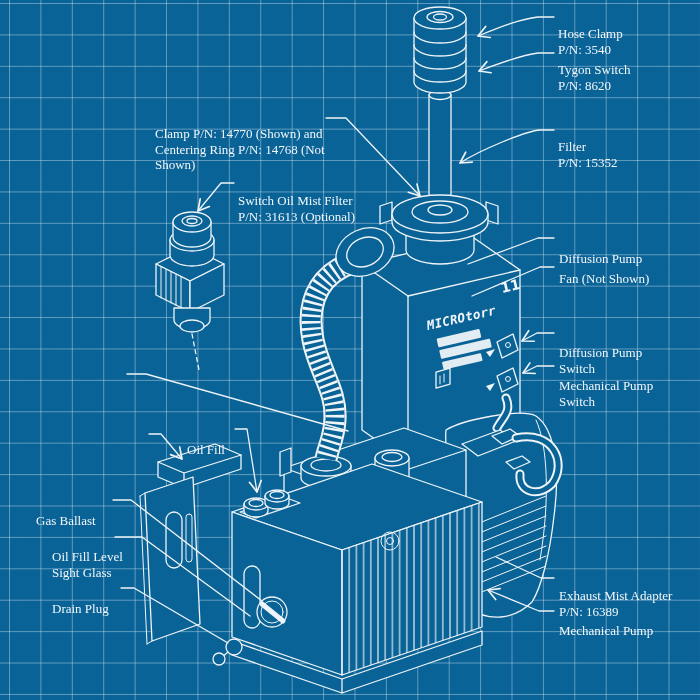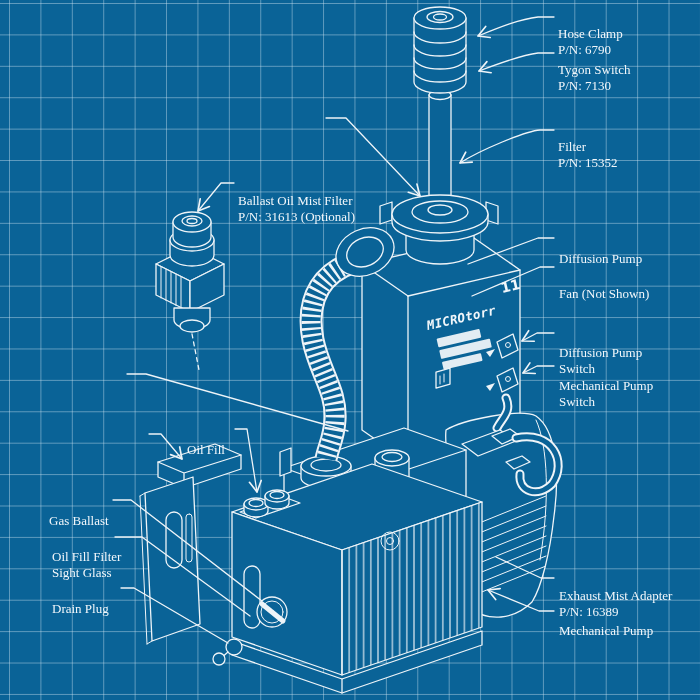--- a/index.html
+++ b/index.html
@@ -238,56 +238,61 @@
     <path class="ln" d="M113,500 L131,500 L262,601"></path>
     <path class="ln" d="M115,537 L142,537 L250,616"></path>
     <path class="ln" d="M121,588 L134,588 L228,643"></path>
     <path class="ln" d="M554,578 L541,578 L496,557"></path>
     <path class="ln" d="M554,611 L539,611 L488,590" marker-end="url(#arr)"></path>
   </g>
 </svg>
 
 <div class="label" style="left:558px;top:4px">
   <div>Hose Clamp</div>
-  <div>P/N: 6790</div>
+  <div>P/N: 3540</div>
 </div>
 <div class="label" style="left:558px;top:40px">
   <div>Tygon Switch</div>
-  <div>P/N: 7130</div>
+  <div>P/N: 8620</div>
 </div>
 <div class="label" style="left:558px;top:117px">
   <div>Filter</div>
   <div>P/N: 15352</div>
 </div>
+<div class="label" style="left:155px;top:104px">
+  <div>Clamp P/N: 14770 (Shown) and</div>
+  <div>Centering Ring P/N: 14768 (Not</div>
+  <div>Shown)</div>
+</div>
 <div class="label" style="left:238px;top:171px">
-  <div>Ballast Oil Mist Filter</div>
+  <div>Switch Oil Mist Filter</div>
   <div>P/N: 31613 (Optional)</div>
 </div>
 <div class="label" style="left:559px;top:229px">
   <div>Diffusion Pump</div>
 </div>
-<div class="label" style="left:559px;top:264px">
+<div class="label" style="left:559px;top:249px">
   <div>Fan (Not Shown)</div>
 </div>
 <div class="label" style="left:559px;top:323px">
   <div>Diffusion Pump</div>
   <div>Switch</div>
 </div>
 <div class="label" style="left:559px;top:356px">
   <div>Mechanical Pump</div>
   <div>Switch</div>
 </div>
 <div class="label" style="left:187px;top:420px">
   <div>Oil Fill</div>
 </div>
-<div class="label" style="left:49px;top:491px">
+<div class="label" style="left:36px;top:491px">
   <div>Gas Ballast</div>
 </div>
 <div class="label" style="left:52px;top:527px">
-  <div>Oil Fill Filter</div>
+  <div>Oil Fill Level</div>
   <div>Sight Glass</div>
 </div>
 <div class="label" style="left:52px;top:579px">
   <div>Drain Plug</div>
 </div>
 <div class="label" style="left:559px;top:566px">
   <div>Exhaust Mist Adapter</div>
   <div>P/N: 16389</div>
 </div>
 <div class="label" style="left:559px;top:601px">

